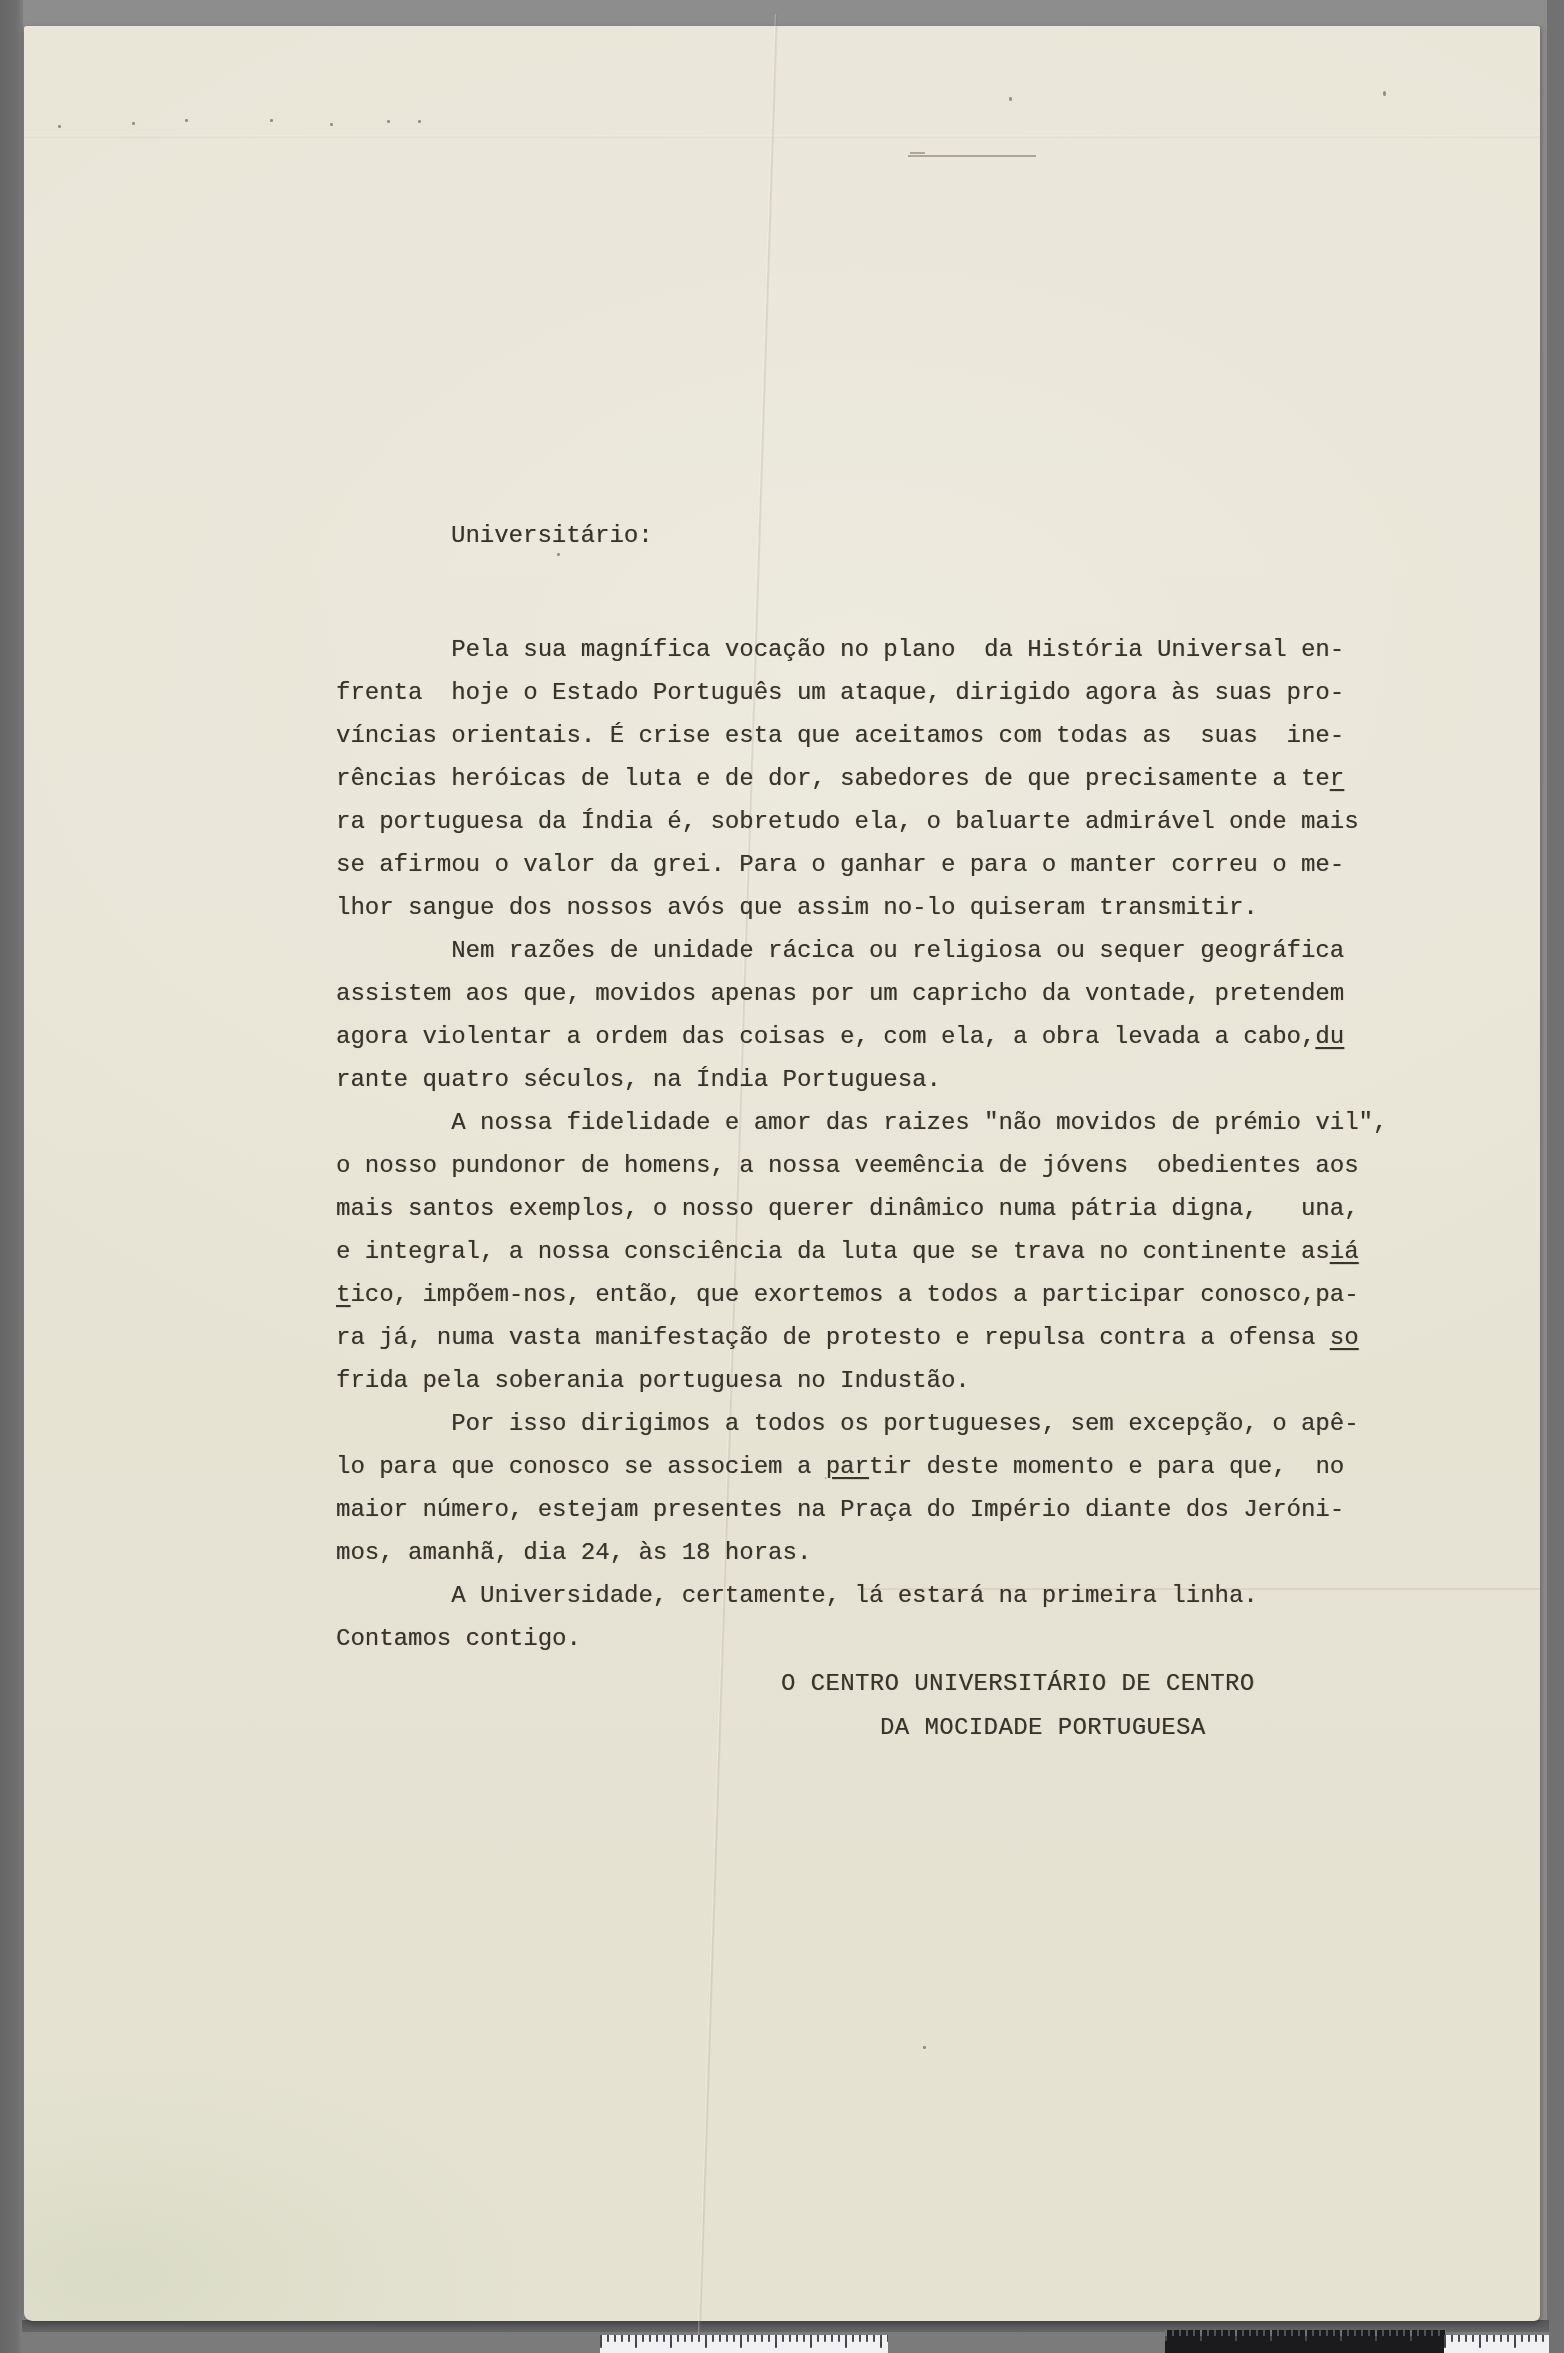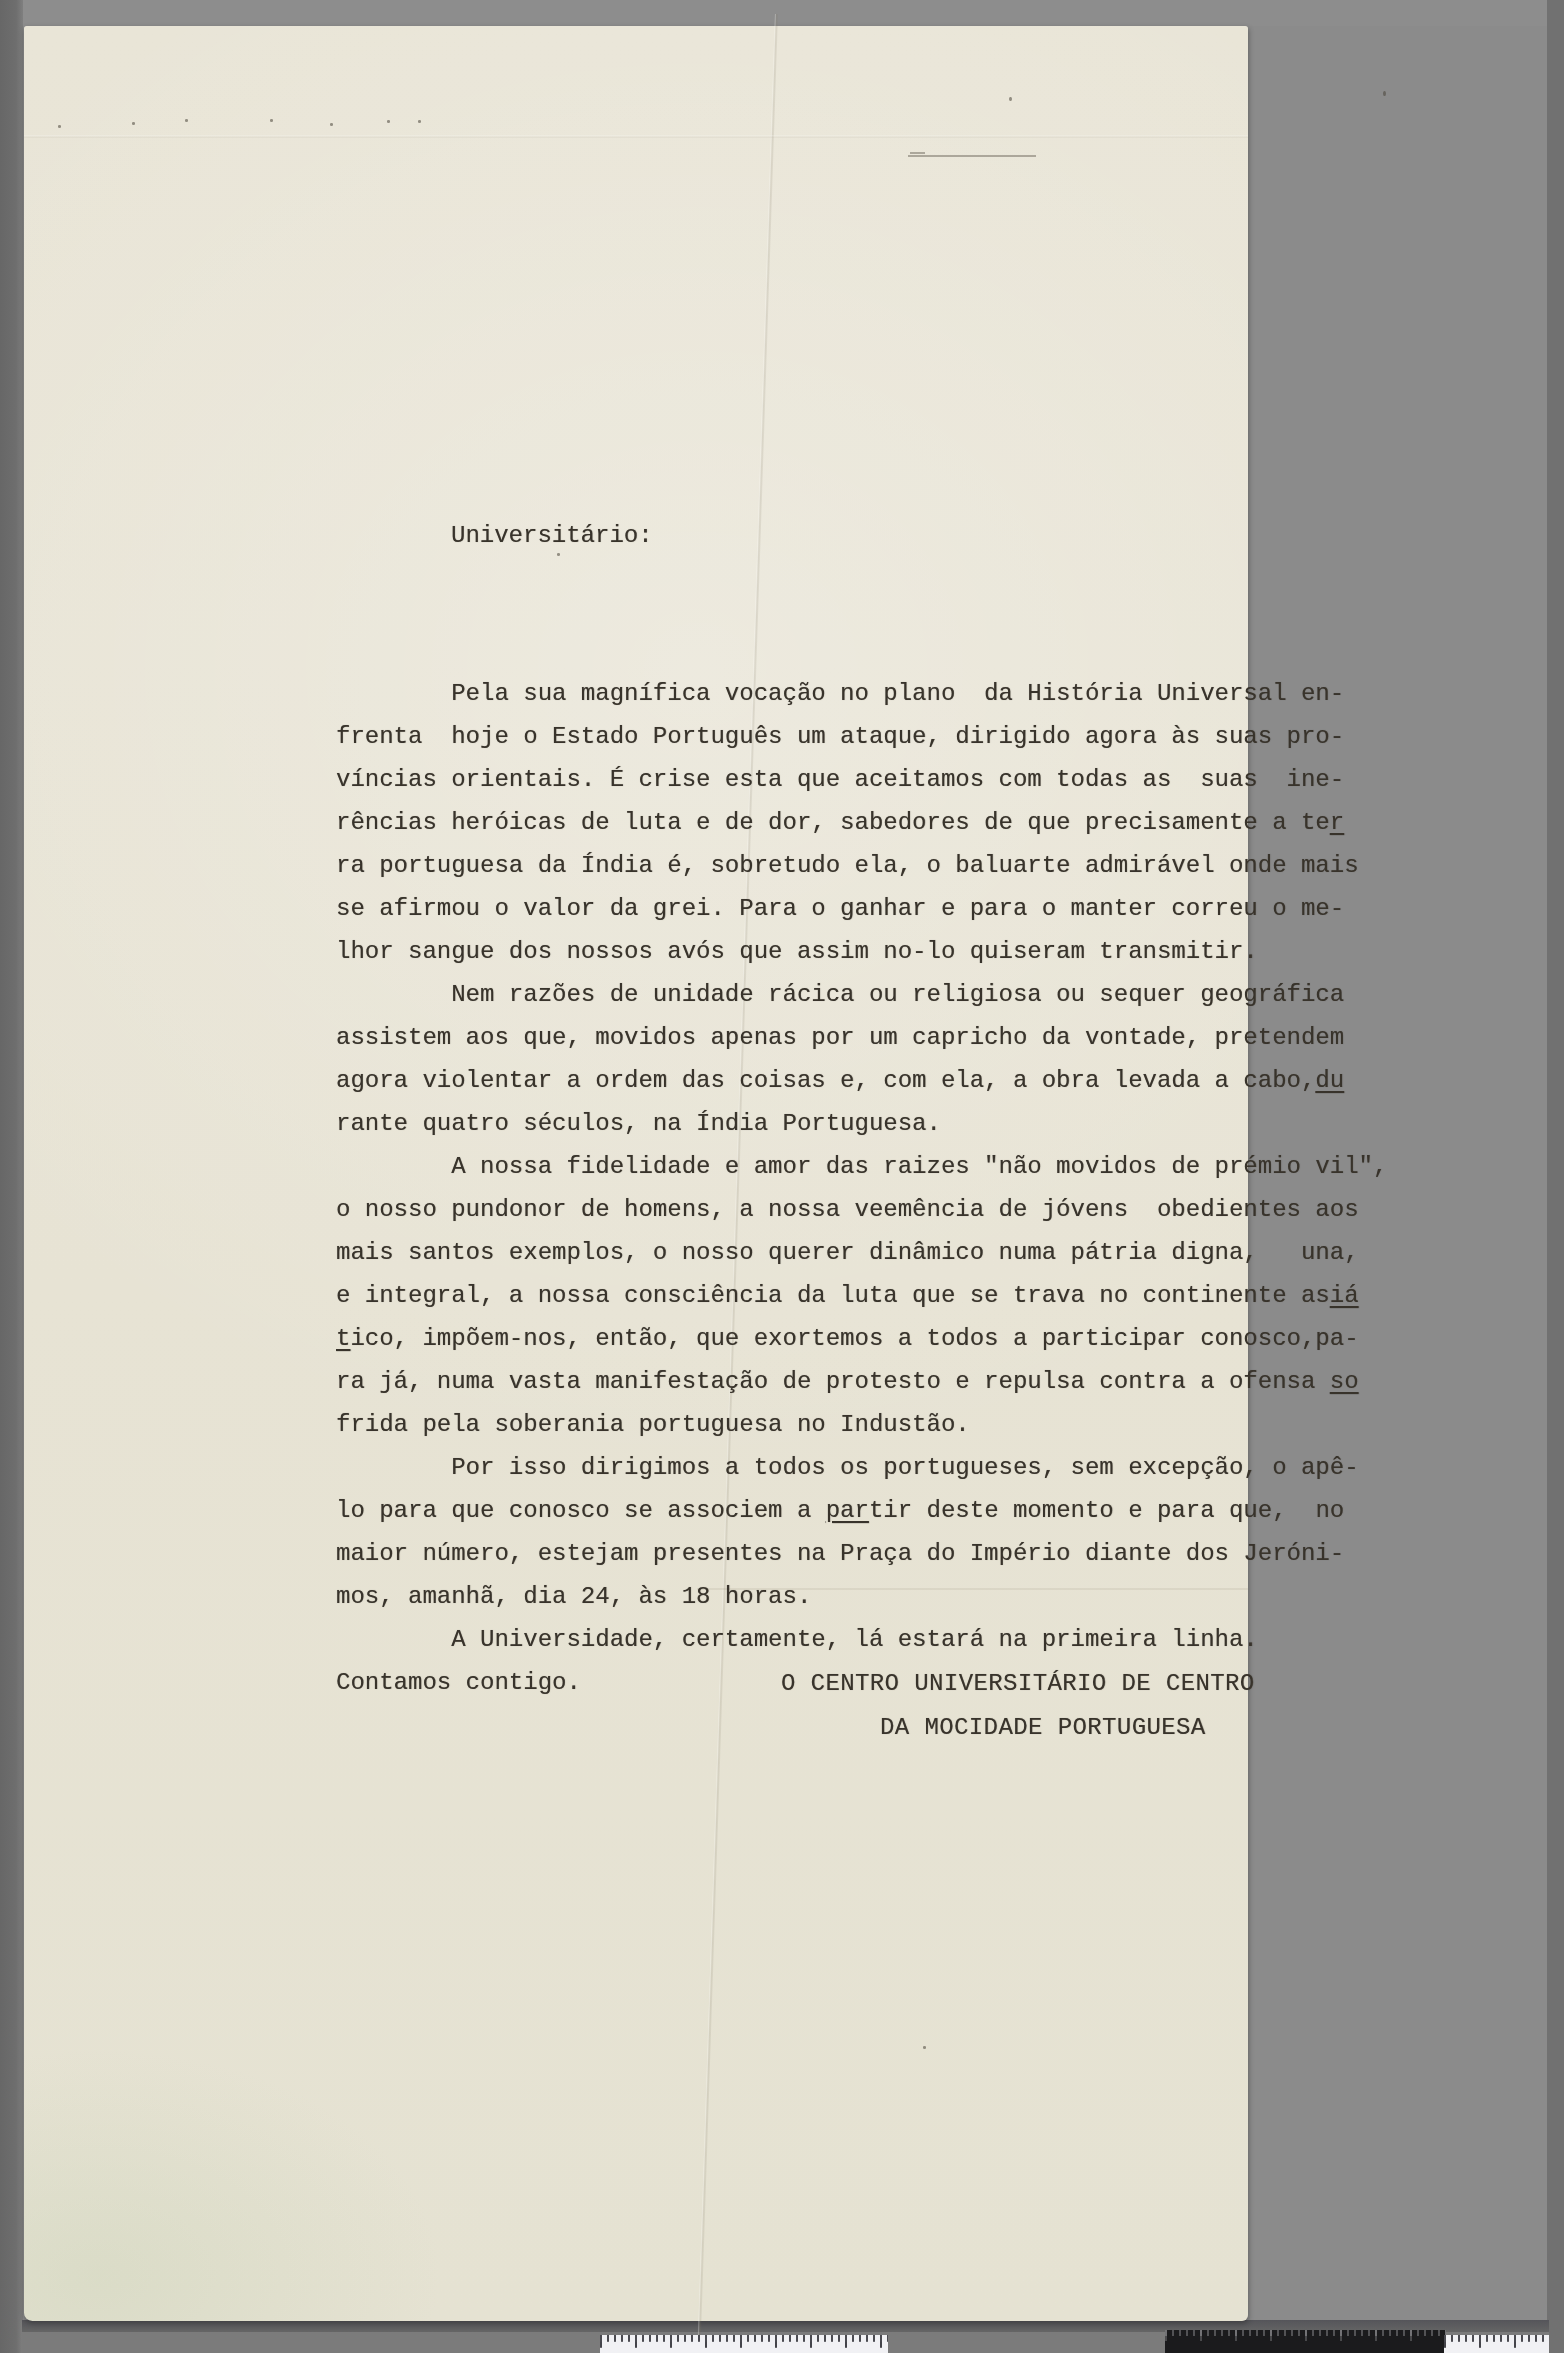--- a/index.html
+++ b/index.html
@@ -5,21 +5,21 @@
   html,body{margin:0;padding:0;width:1565px;height:2354px;overflow:hidden;
     background:#8b8b8b;font-family:"Liberation Mono","DejaVu Sans Mono",monospace;}
   .edge-left{position:absolute;left:0;top:0;width:23px;height:2354px;
     background:linear-gradient(90deg,#676767 0%,#6e6e6e 70%,#7f7f7f 100%);}
   .edge-right{position:absolute;left:1547px;top:0;width:18px;height:2354px;background:#717171;}
   .edge-top{position:absolute;left:0;top:0;width:1565px;height:26px;background:#8d8d8d;}
   .paper-shadow-band{position:absolute;left:22px;top:2320px;width:1527px;height:12px;
     background:linear-gradient(180deg,#55555a,#656565);}
   .below-band{position:absolute;left:22px;top:2332px;width:1527px;height:22px;background:#7b7b7b;}
 
-  .paper{position:absolute;left:24px;top:26px;width:1224px;height:2295px;
+  .paper{position:absolute;left:24px;top:26px;width:1516px;height:2295px;
     border-radius:2.6px 2.6px 6px 8.5px;
     box-shadow:0.9px 2.6px 5.1px rgba(30,30,30,.35);
     background:
       radial-gradient(40% 14% at 6% 98%, rgba(205,212,186,.45), rgba(205,212,186,0) 70%),
       radial-gradient(120% 55% at 55% 28%, rgba(255,255,255,.22), rgba(255,255,255,0) 65%),
       linear-gradient(180deg,#e9e5d7 0%,#e7e3d4 55%,#e5e2d2 100%);}
 
   .crease-v{position:absolute;left:751px;top:-12px;width:2.6px;height:2329px;
     transform:rotate(1.9deg);transform-origin:top center;
     background:linear-gradient(90deg,rgba(255,255,252,.5),rgba(128,120,100,.22),rgba(120,112,94,.14));
@@ -28,21 +28,21 @@
     background:linear-gradient(180deg,rgba(255,255,252,.4),rgba(130,122,102,.14));opacity:.7;}
   .crease-h2{position:absolute;left:55%;top:1562px;width:45%;height:1.7px;
     background:rgba(130,122,102,.12);}
 
   .speck{position:absolute;background:rgba(75,70,58,.55);width:2.6px;height:2.6px;border-radius:50%;}
   .dash{position:absolute;background:rgba(110,104,92,.5);height:1.7px;}
 
   .ink{color:#38332b;text-shadow:0.3px 0.3px 0.7px rgba(56,51,43,.5);
     font-size:24px;white-space:pre;}
   .salutation{position:absolute;left:427px;top:496px;}
-  .body-lines{position:absolute;left:312px;top:602px;line-height:43px;margin-top:44px;}
+  .body-lines{position:absolute;left:312px;top:602px;line-height:43px;}
   .body-lines .line{height:43px;}
   .u{text-decoration:underline;text-underline-offset:4.3px;text-decoration-thickness:1.7px;}
   .sig1{position:absolute;left:757px;top:1644px;letter-spacing:0.4px;}
   .sig2{position:absolute;left:856px;top:1688px;letter-spacing:0.4px;}
 
   .ruler{position:absolute;overflow:hidden;}
   .ruler-white{top:2335px;height:18.7px;border-radius:0 0 1.7px 1.7px;
     background:
       repeating-linear-gradient(90deg,#4a4a50 0 1.7px,rgba(0,0,0,0) 1.7px 7px) top left/100% 6.8px no-repeat,
       repeating-linear-gradient(90deg,#44444a 0 1.7px,rgba(0,0,0,0) 1.7px 35px) top left/100% 12.8px no-repeat,

